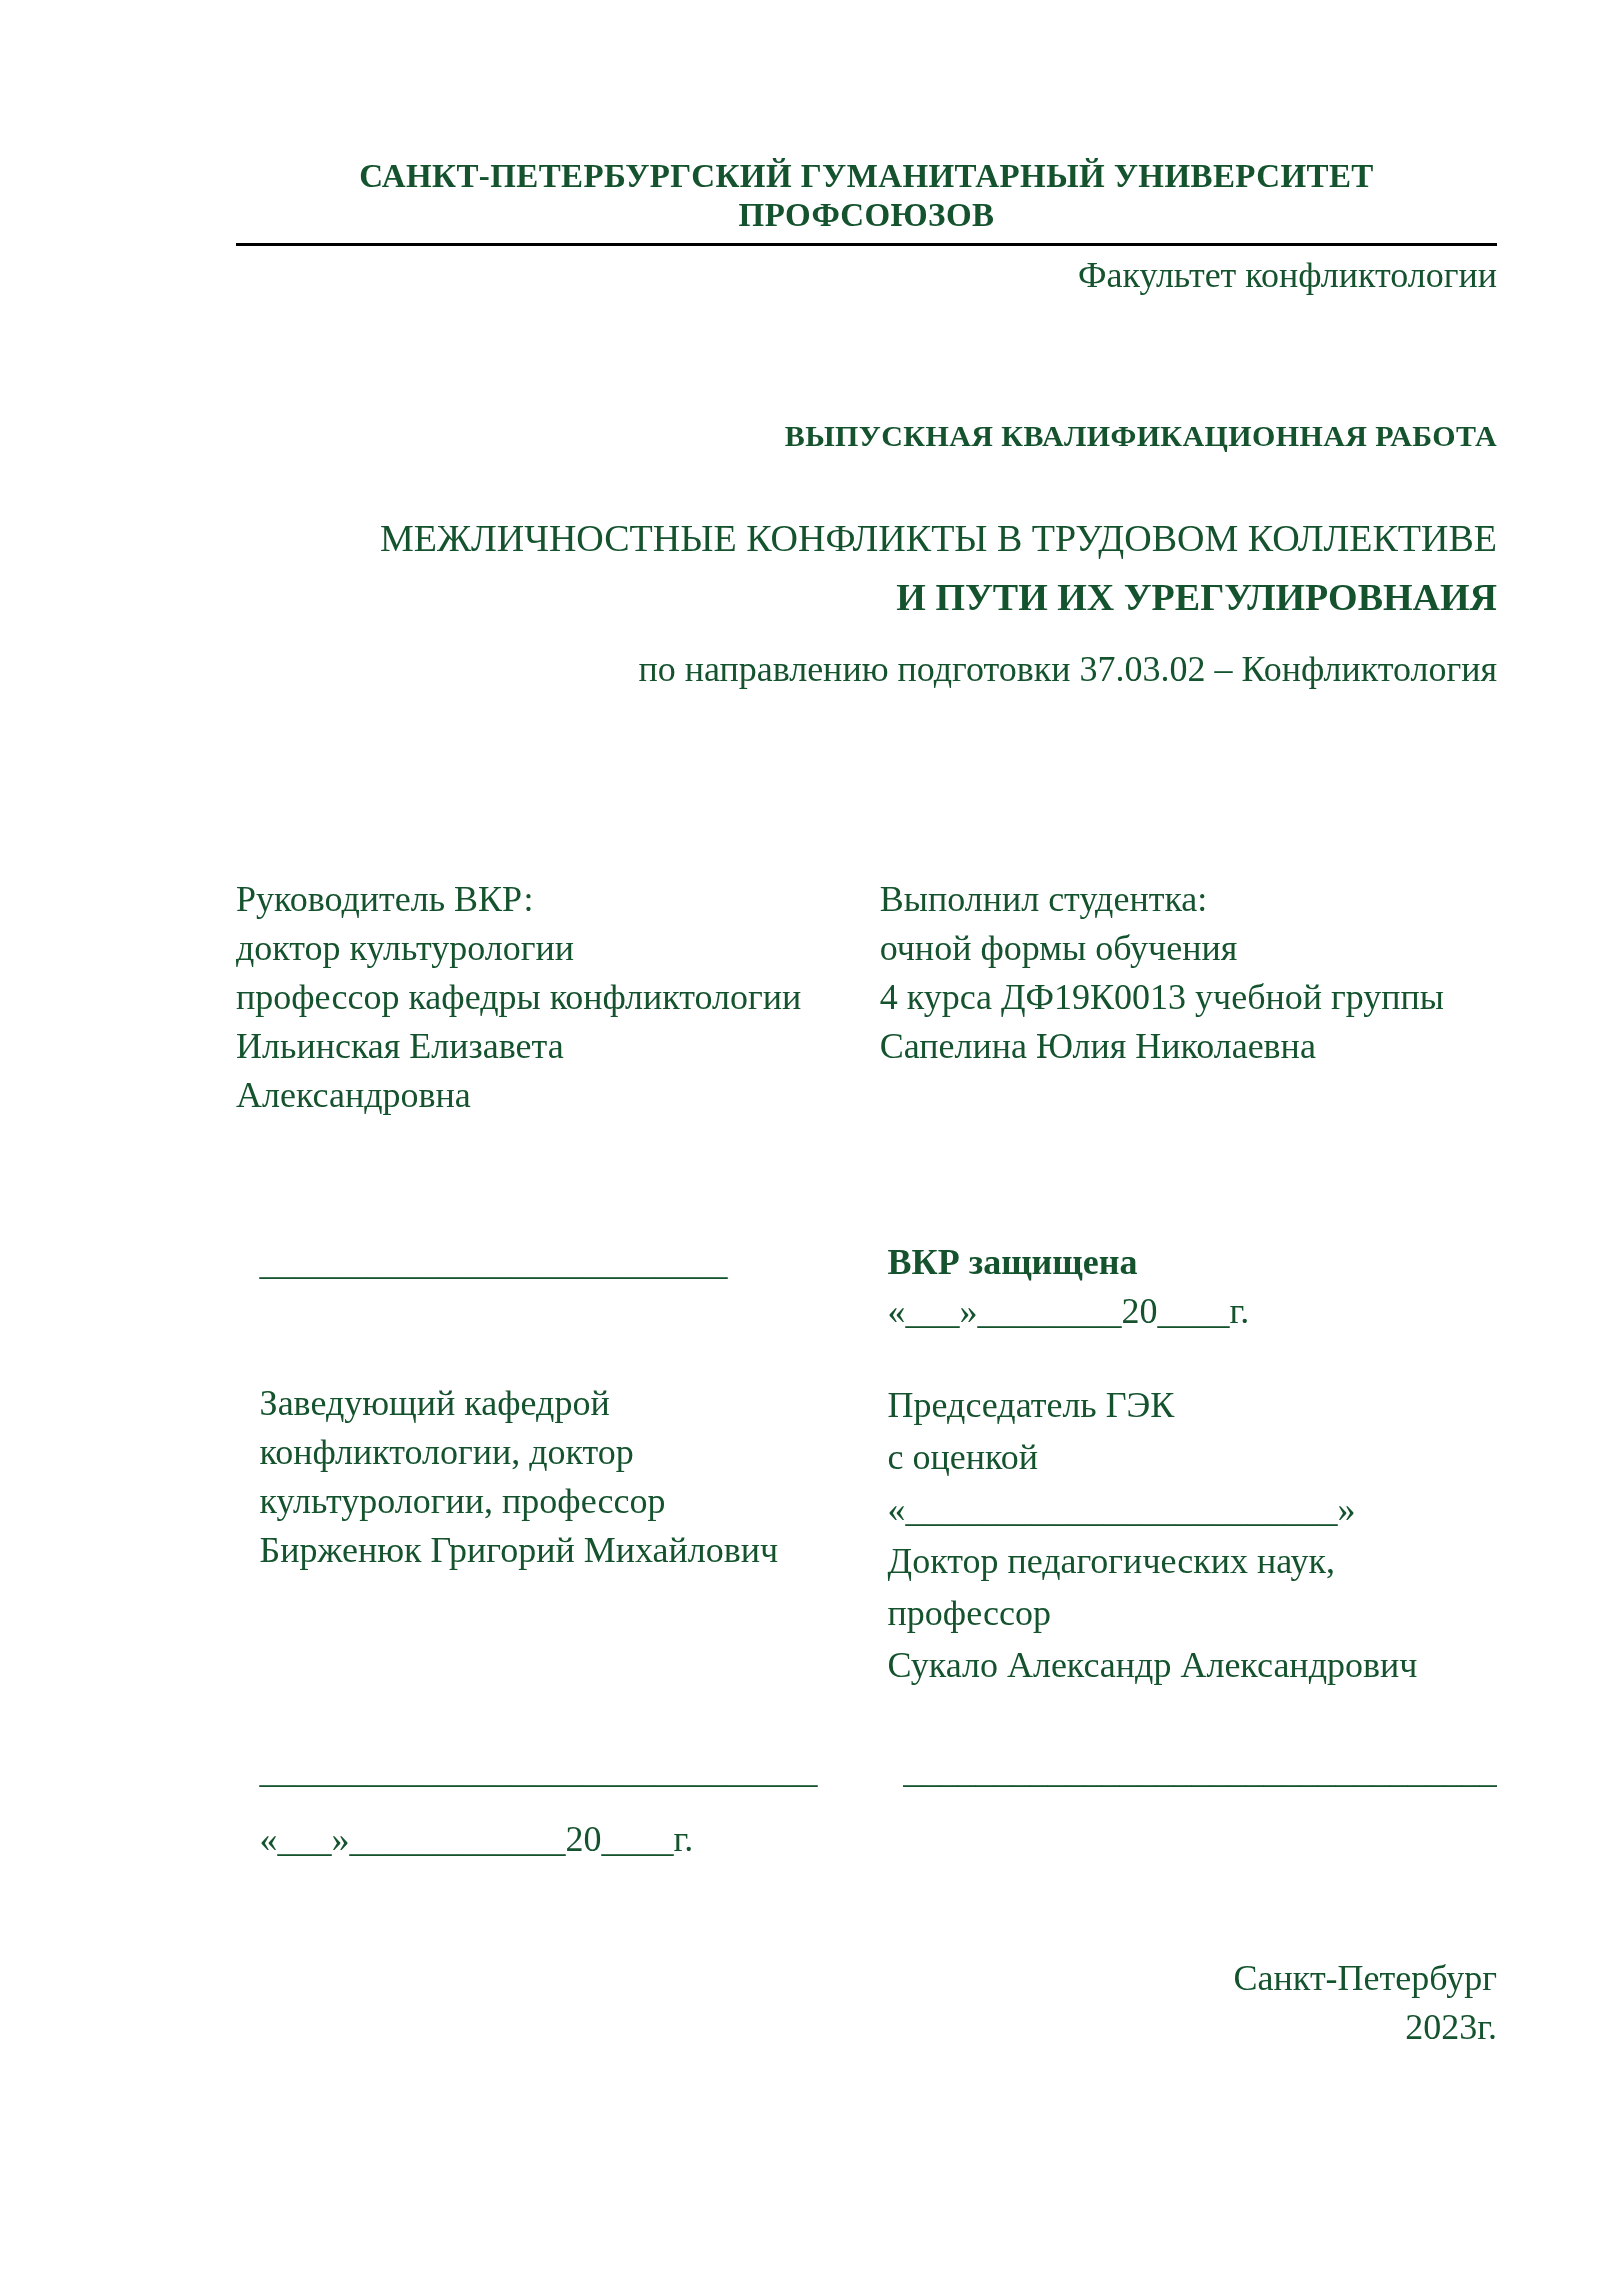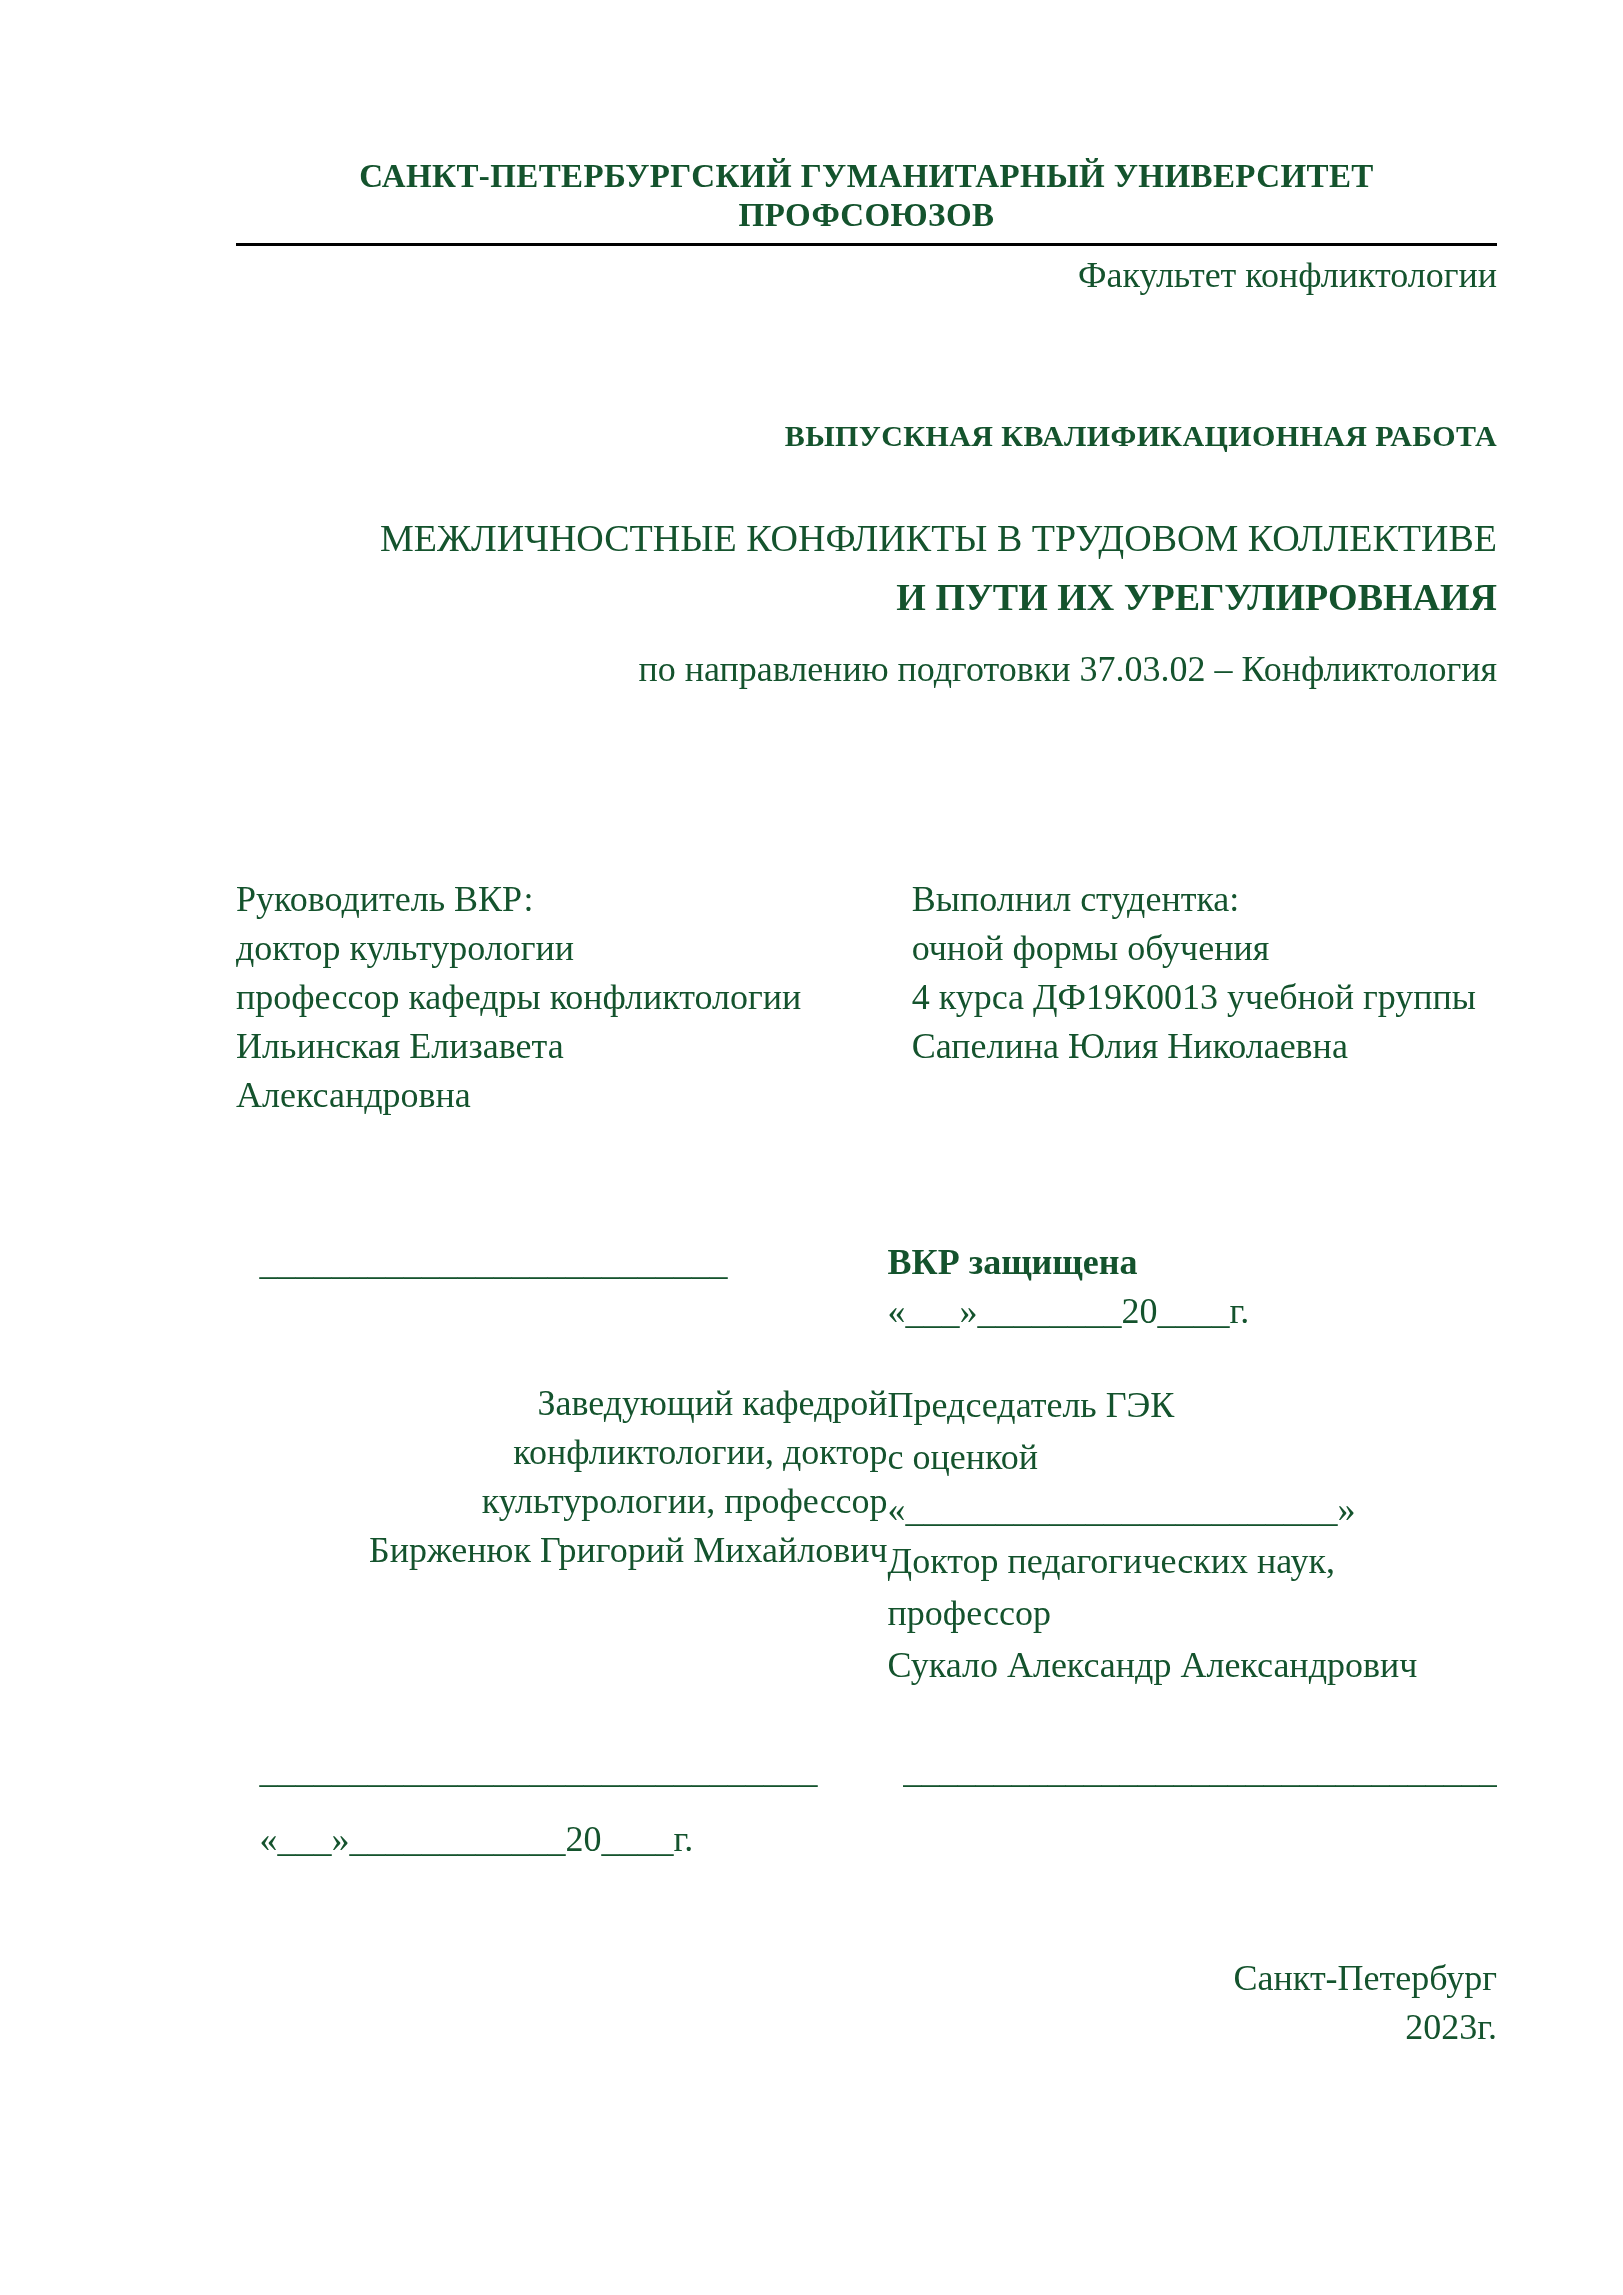--- a/index.html
+++ b/index.html
@@ -53,28 +53,28 @@
     font-size: 38px;
     line-height: 52px;
     font-weight: bold;
   }
   .prog1 { margin-top: 22px; }
 
   .cols { display: flex; }
   .col-left  { flex: 0 0 628px; width: 628px; }
   .col-right { flex: 1 1 auto; }
 
-  .cols1 { margin-top: 181px; gap: 32px; }
+  .cols1 { margin-top: 181px; }
   .cols1 .col-right { padding-left: 15.7px; }
 
   .sigrow1 { margin-top: 118px; }
   .sigrow1 .col-left { padding-left: 23.6px; }
 
   .cols2 { margin-top: 43px; }
-  .cols2 .col-left { padding-left: 23.6px; text-align: right; }
+  .cols2 .col-left { padding-left: 23.6px; }
   .cols2 .col-right { line-height: 52px; }
 
   .sigrow2 { margin-top: 55px; }
   .sigrow2 .col-left { padding-left: 23.6px; }
   .sigrow2 .col-right { padding-left: 15.7px; }
 
   .dateline { margin-top: 19.6px; padding-left: 23.6px; }
 
   .city { margin-top: 90px; }
 

